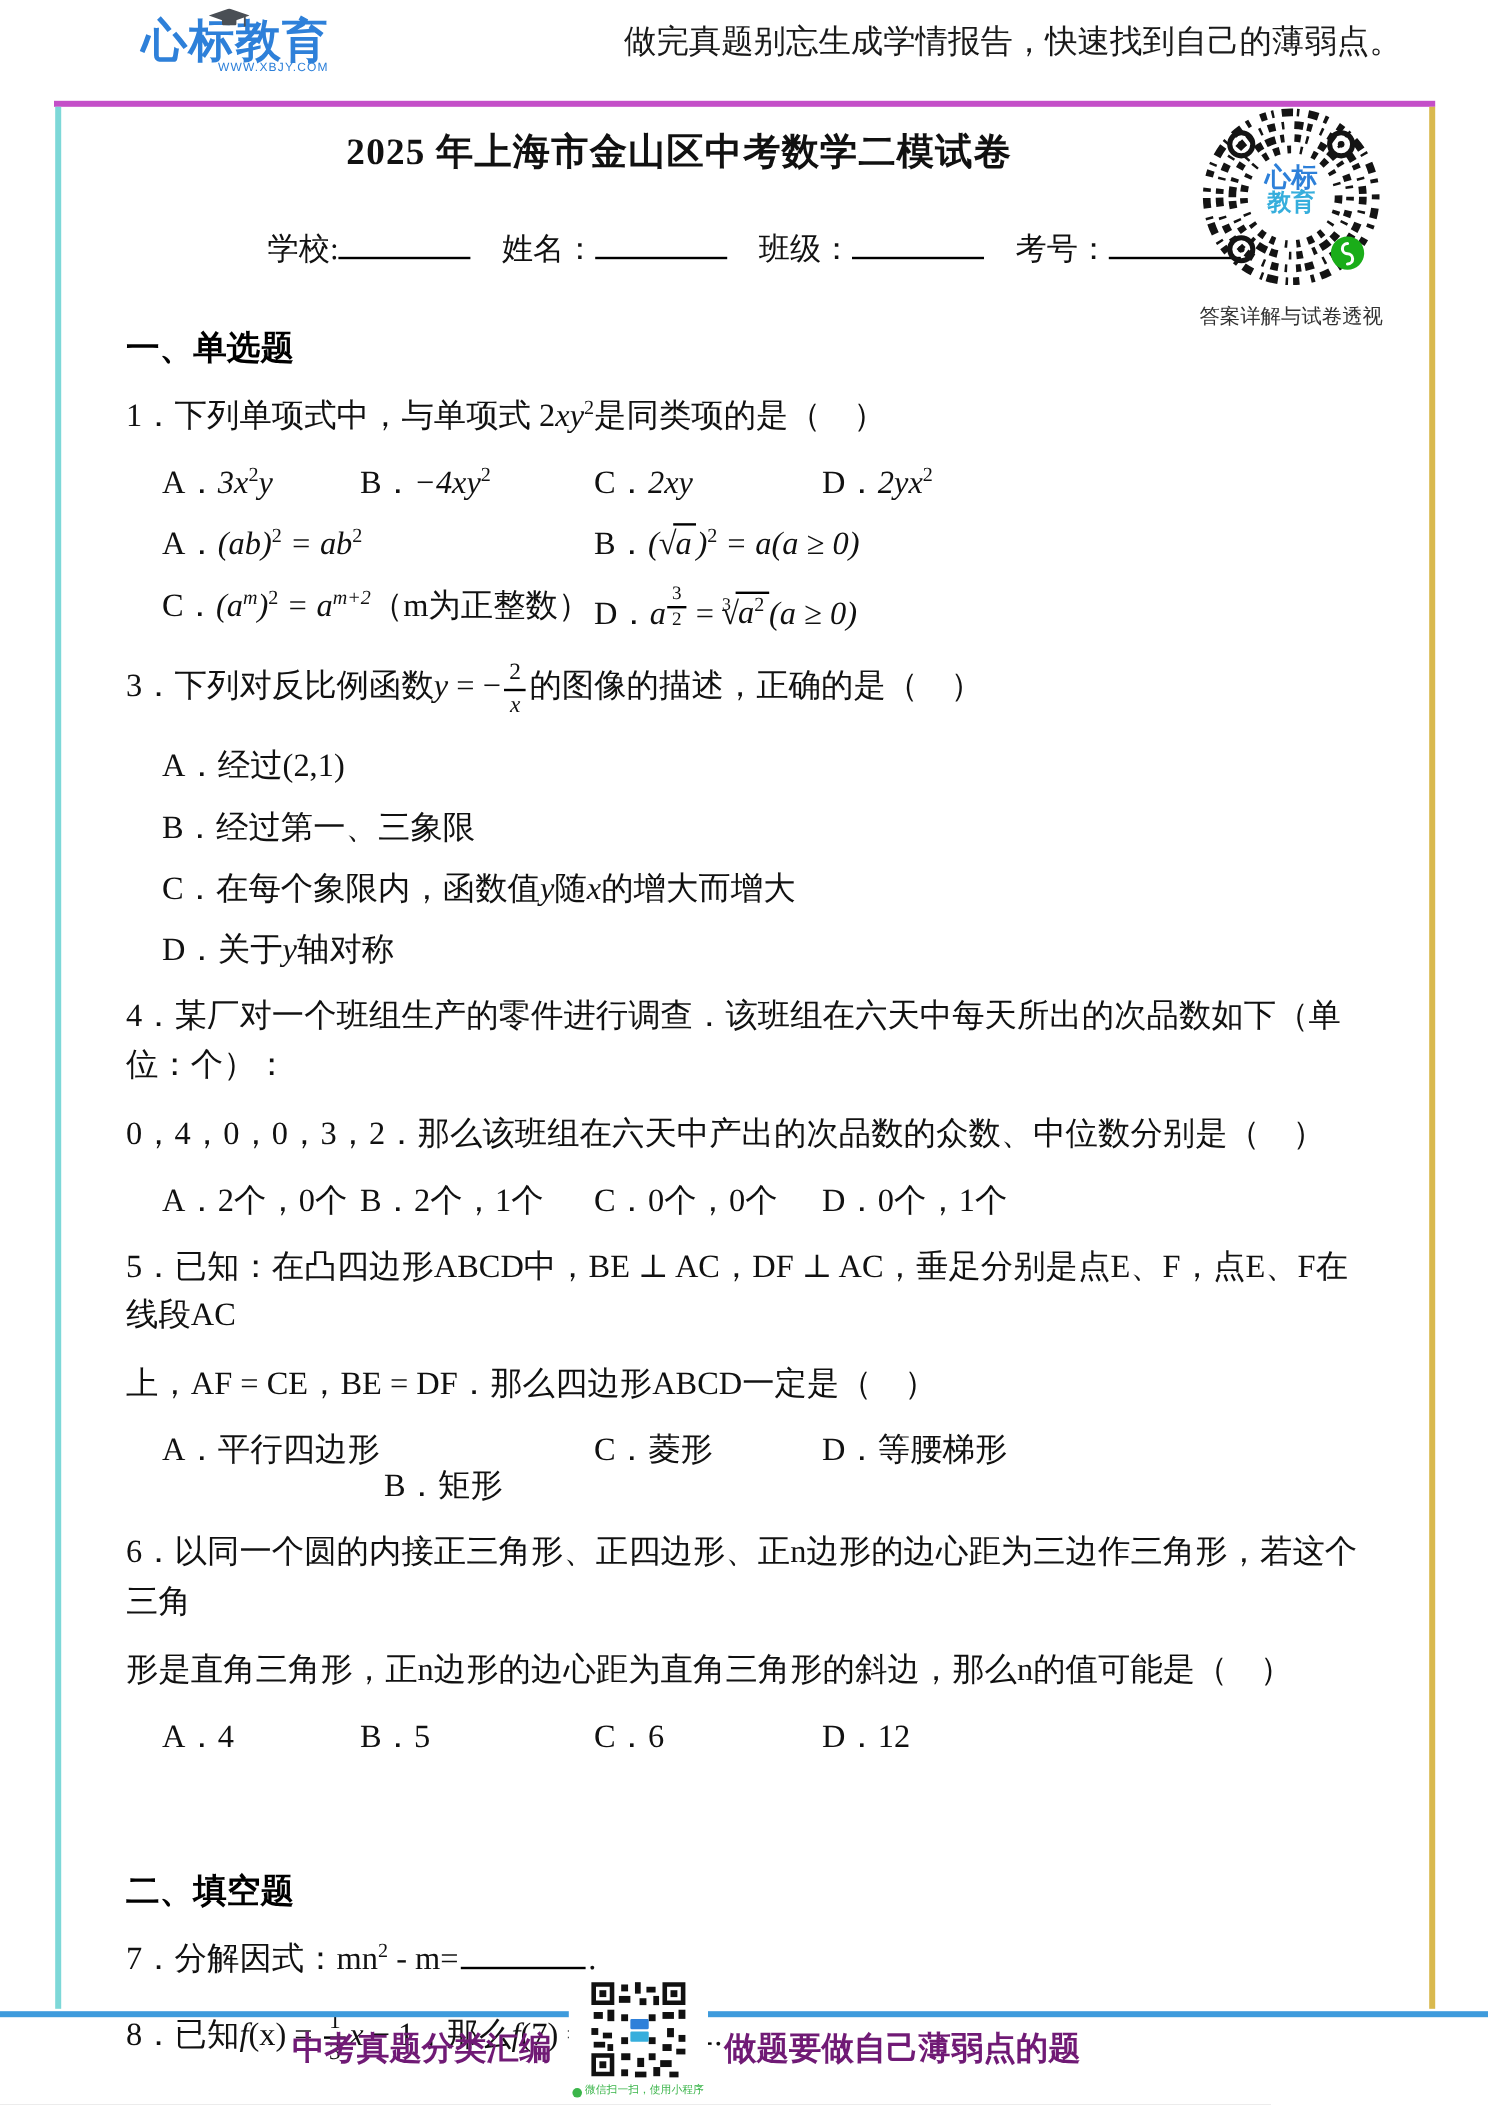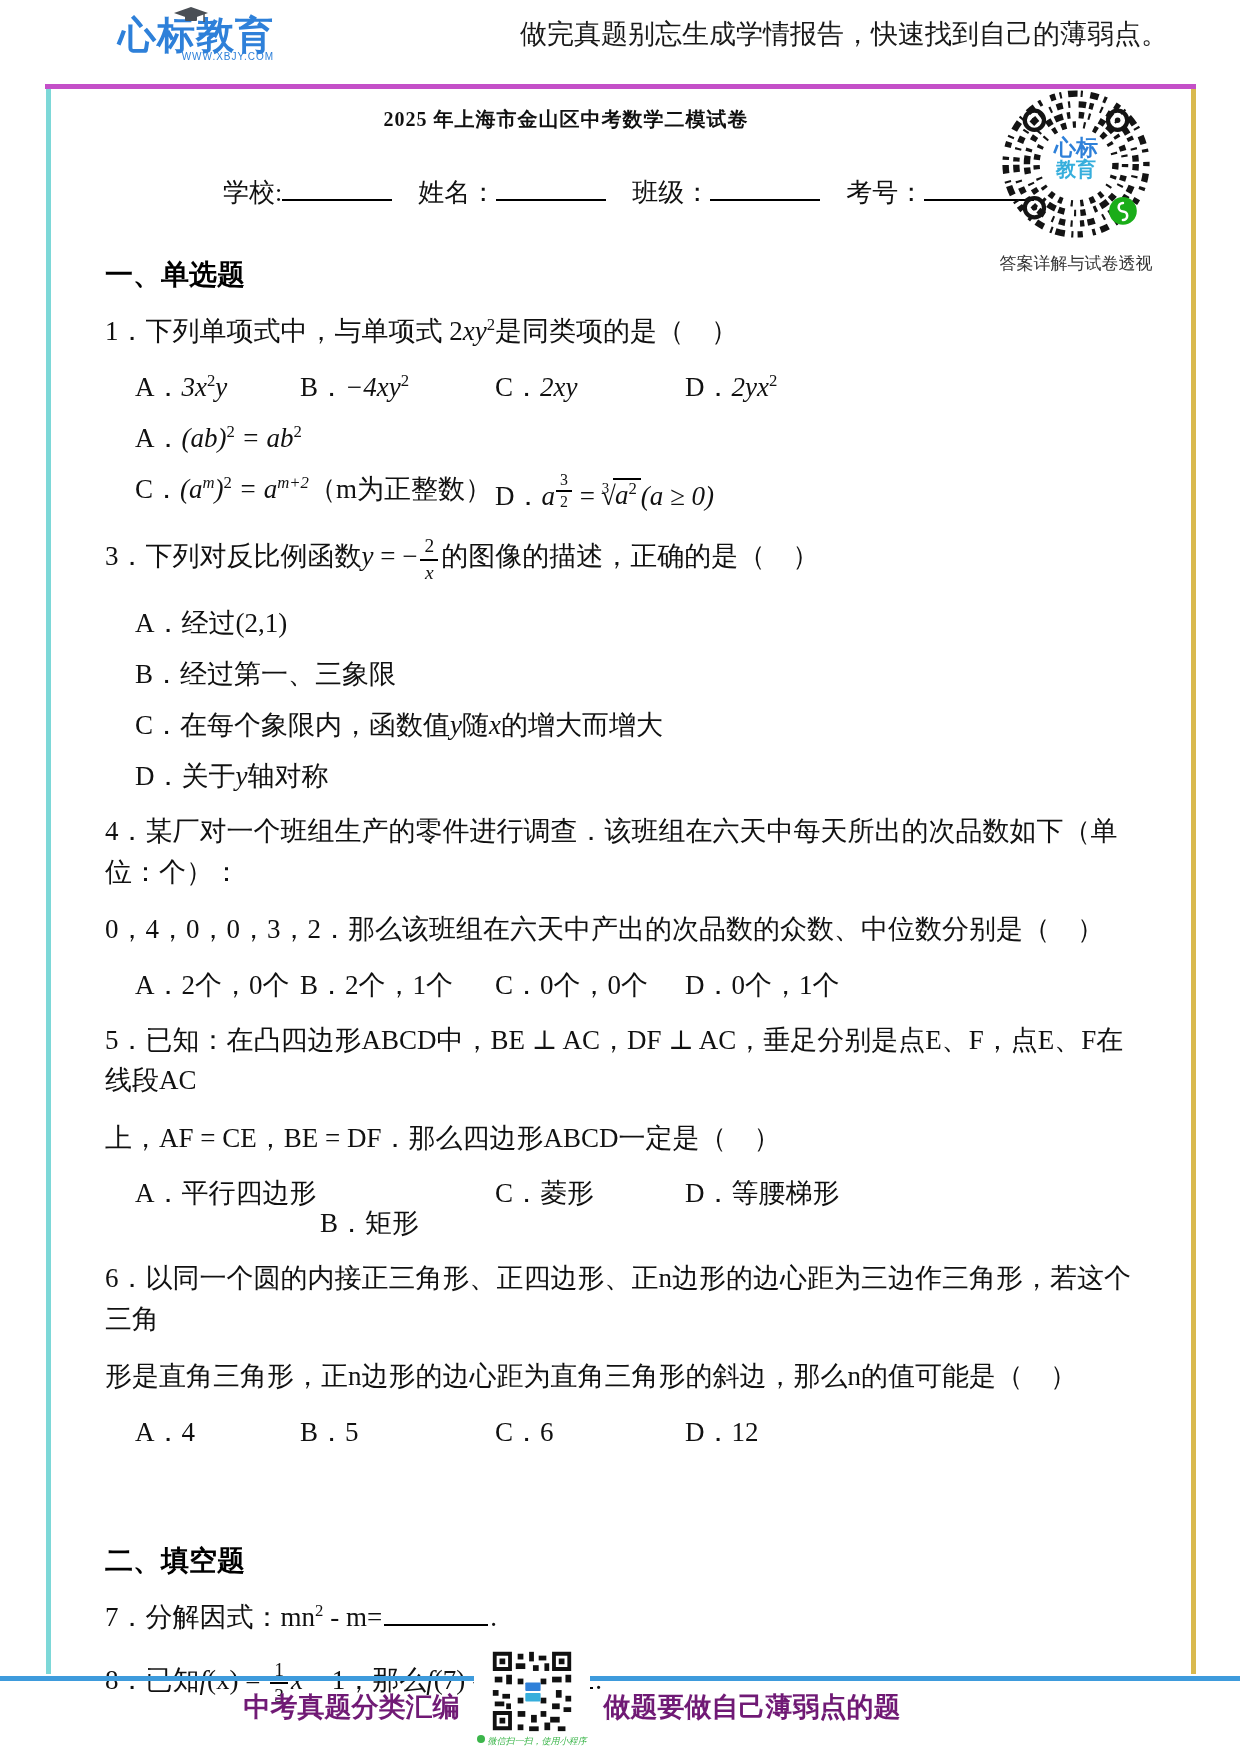--- a/index.html
+++ b/index.html
@@ -14,21 +14,21 @@
   .cap { position:absolute; top:-9px; left:56px; }
   .tagline { font-size:27px; color:#1a1a1a; padding-bottom:10px; }
 
   
   .line-top { position:absolute; left:45px; right:44px; top:84px; height:5px; background:#c44fc8; }
   .border-left { position:absolute; left:46px; top:89px; width:5px; height:1585px; background:#7dd8d8; }
   .border-right { position:absolute; right:44px; top:89px; width:5px; height:1585px; background:#d9b94e; }
 
   
   .content { position:relative; margin:0 49px 0 51px; padding:20px 44px 0 54px; font-size:27px; color:#111; }
-  .title { text-align:center; font-size:20px; font-weight:700; letter-spacing:1px; margin:18px 210px 0 90px; }
+  .title { text-align:center; font-size:31px; font-weight:700; letter-spacing:1px; margin:18px 210px 0 90px; }
   .fields { display:flex; gap:26px; margin:42px 0 0 118px; font-size:26px; }
   .fblank { display:inline-block; width:110px; border-bottom:2px solid #000; height:1em; vertical-align:baseline; }
 
   .qr-wrap { position:absolute; top:16px; right:30px; width:170px; text-align:center; }
   .qr-circle { position:relative; width:160px; height:160px; margin:0 auto; }
   .qr-logo { position:absolute; top:52px; left:0; right:0; text-align:center; line-height:1.05; font-family:"Liberation Sans","DejaVu Sans",sans-serif; font-weight:800; }
   .qr-logo .l1 { display:block; font-size:22px; color:#2e80d9; }
   .qr-logo .l2 { display:block; font-size:20px; color:#36aedc; }
   .qr-caption { margin-top:8px; font-size:17px; color:#333; }
 
@@ -54,21 +54,21 @@
   .radbar { border-top:2px solid #000; margin-left:-3px; padding:0 4px 0 2px; }
   .rootidx { font-size:0.55em; vertical-align:0.75em; margin-right:-8px; }
   .blank { display:inline-block; width:104px; border-bottom:2px solid #000; height:1em; vertical-align:baseline; margin:0 2px; }
 
   
   .footer { position:absolute; left:0; right:0; top:1648px; height:106px; }
   .footer-line { position:absolute; left:0; right:0; top:28px; height:5px; background:#3e9bdc; }
   .footer-row { position:relative; display:flex; justify-content:center; align-items:center; gap:14px; transform:translateX(-48px); }
   .ftext { font-family:Liberation Serif, serif; font-weight:700; font-size:27px; color:#701a75; padding-top:18px; }
   .fqr { display:flex; flex-direction:column; align-items:center; background:#fff; padding:0 3px; z-index:1; }
-  .fqr-caption { display:flex; align-items:flex-start; gap:3px; font-size:9px; color:#3bb54a; margin-top:1px; font-family:"Liberation Sans","DejaVu Sans",sans-serif;font-style:italic; }
+  .fqr-caption { display:flex; align-items:flex-end; gap:3px; font-size:9px; color:#3bb54a; margin-top:1px; font-family:"Liberation Sans","DejaVu Sans",sans-serif; }
   .wx-dot { display:inline-block; width:8px; height:8px; border-radius:50%; background:#3bb54a; }
 </style>
 </head>
 <body>
 
 <div class="page">
 
   <div class="header">
     <div class="logo">
       <svg class="cap" width="34" height="18" viewBox="0 0 34 18">
@@ -137,20 +137,21 @@
     <p class="q"><span>1．下列单项式中，与单项式 2</span><i class="it">xy</i><sup>2</sup><span>是同类项的是（　）</span></p>
     <div class="opts">
       <span class="opt-a"><span>A．</span><i class="it">3x</i><sup>2</sup><i class="it">y</i></span>
       <span class="opt-b"><span>B．</span><i class="it">−4xy</i><sup>2</sup></span>
       <span class="opt-c"><span>C．</span><i class="it">2xy</i></span>
       <span class="opt-d"><span>D．</span><i class="it">2yx</i><sup>2</sup></span>
     </div>
 
     <div class="opts opts-2col q-tall">
       <span class="opt-a"><span>A．</span><i class="it">(ab)</i><sup>2</sup><i class="it"> = ab</i><sup>2</sup></span>
+      <span class="opt-d"><span>B．</span><i class="it">(</i><span class="rad">√</span><span class="radbar"><i class="it">a</i></span><i class="it">)</i><sup>2</sup><i class="it"> = a(a ≥ 0)</i></span>
     </div>
     <div class="opts opts-2col q-tall">
       <span class="opt-a"><span>C．</span><i class="it">(a</i><sup class="it">m</sup><i class="it">)</i><sup>2</sup><i class="it"> = a</i><sup class="it">m+2</sup><span>（m为正整数）</span></span>
       <span class="opt-d"><span>D．</span><i class="it">a</i><sup><span class="frac">
               <span class="fnum">3</span>
               <span class="fden">2</span>
             </span></sup><span> = </span><sup class="rootidx">3</sup><span class="rad">√</span><span class="radbar"><i class="it">a</i><sup>2</sup></span><i class="it">(a ≥ 0)</i></span>
     </div>
 
     <p class="q q-tall"><span>3．下列对反比例函数</span><i class="it">y</i><span> = −</span><span class="frac">

